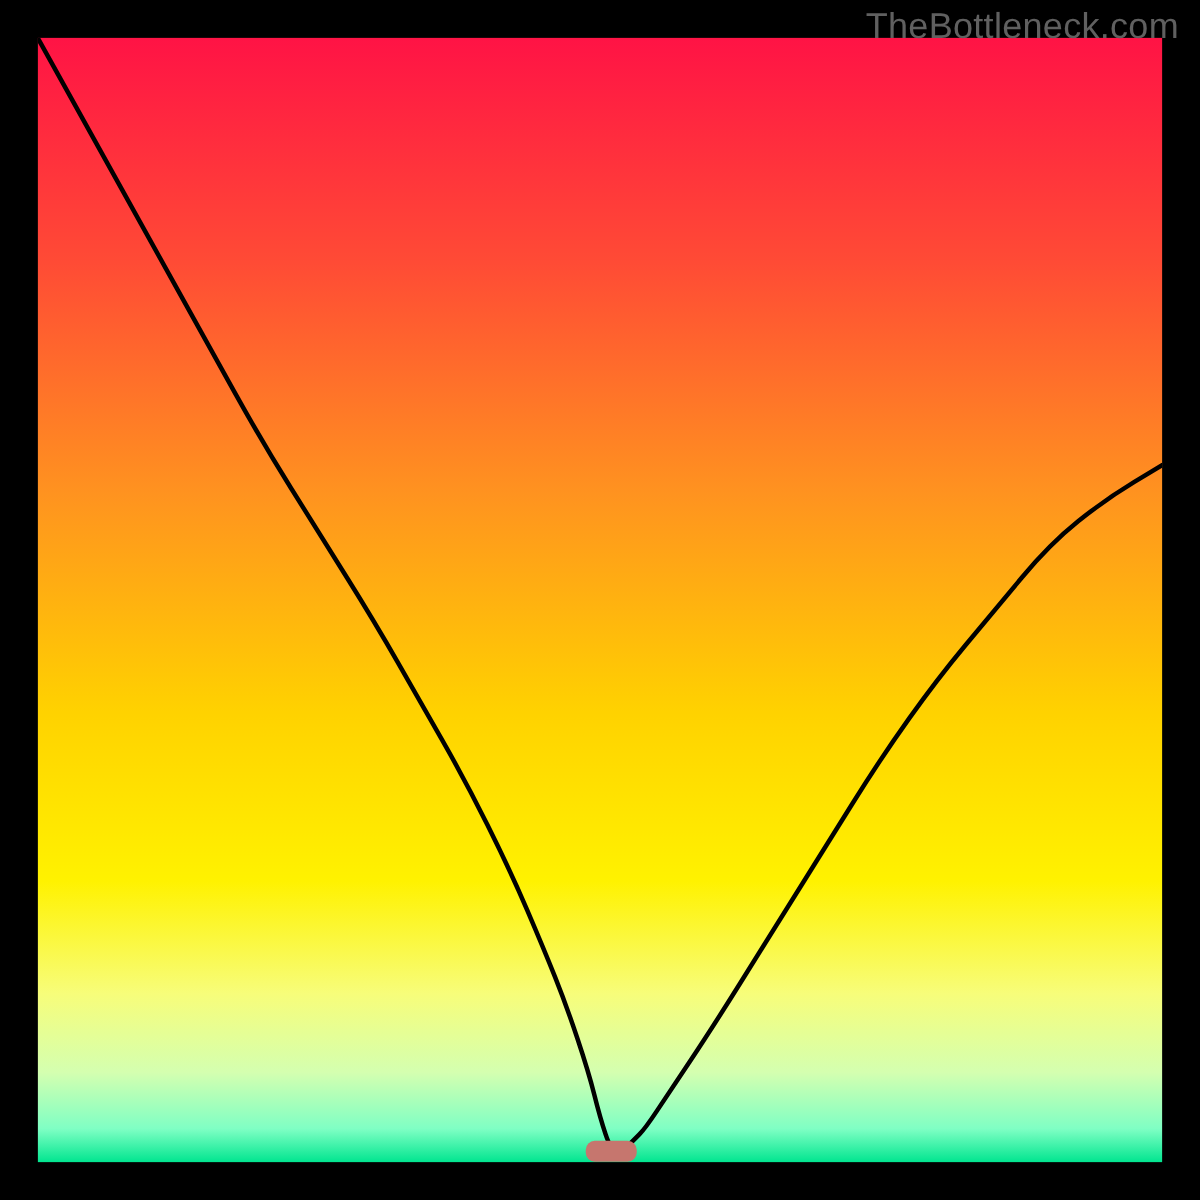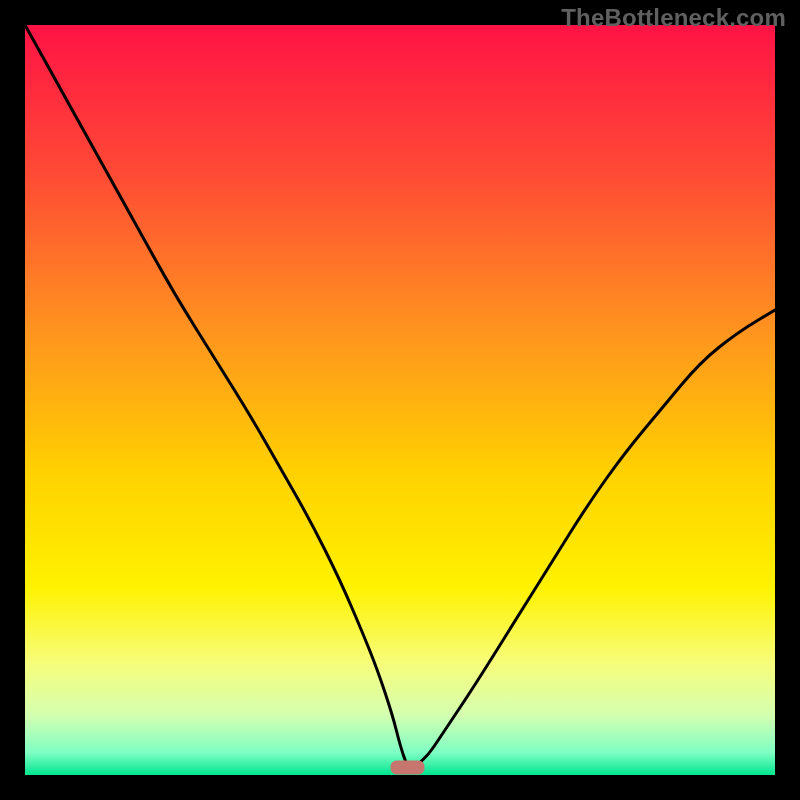--- a/index.html
+++ b/index.html
@@ -16,21 +16,21 @@
     width: 800px;
     height: 800px;
     background: #000;
   }
   .watermark {
     position: absolute;
     top: 4px;
     right: 14px;
     color: #606060;
     font-size: 24px;
-    font-weight: 700;
+    font-weight: 400;
     letter-spacing: 0.2px;
     z-index: 10;
   }
   .plot-area {
     position: absolute;
     left: 25px;
     top: 25px;
     width: 750px;
     height: 750px;
     overflow: hidden;

